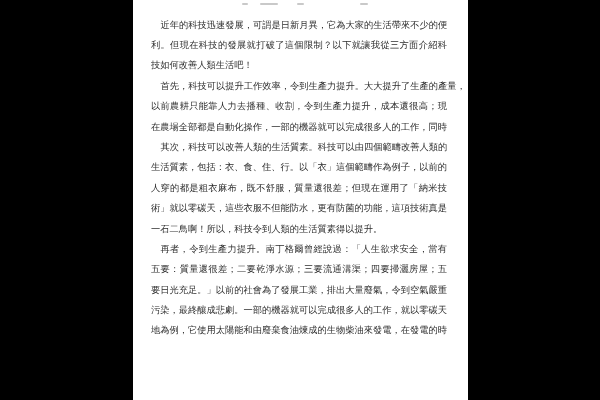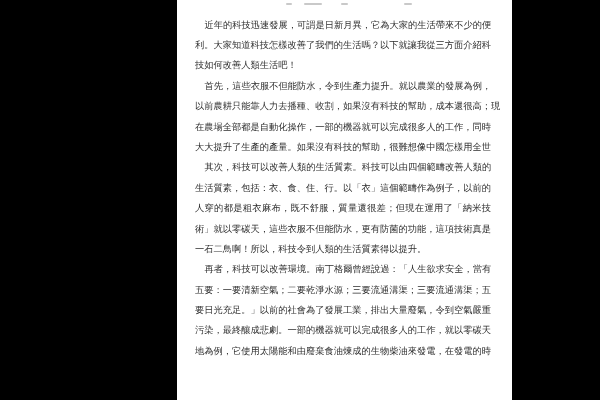--- a/index.html
+++ b/index.html
@@ -13,21 +13,20 @@
   .letterbox {
     position: absolute; top: 0; height: 400px; background: #000000;
   }
   .letterbox.left  { left: 0;  width: 133px; }
   .letterbox.right { left: 468px; width: 132px; }
   .paper {
     position: absolute;
     left: 133px; top: 0;
     width: 335px; height: 400px;
     background: #ffffff;
-    margin-left: 44px;
   }
   
   .remnant {
     position: absolute; top: 3px; height: 2px;
     background: #c9c9c9; border-radius: 1px;
   }
   .remnant.r1 { left: 109px; width: 6px; }
   .remnant.r2 { left: 127px; width: 18px; }
   .remnant.r3 { left: 164px; width: 7px; }
   .remnant.r4 { left: 227px; width: 8px; }
@@ -63,31 +62,30 @@
   <div class="letterbox right"></div>
 
   <div class="paper">
     <div class="remnant r1"></div>
     <div class="remnant r2"></div>
     <div class="remnant r3"></div>
     <div class="remnant r4"></div>
 
     <div class="doc">
       <div class="line indent">近年的科技迅速發展，可謂是日新月異，它為大家的生活帶來不少的便</div>
-      <div class="line">利。大家知道科技怎樣改善了我們的生活嗎？以下就讓我從三方面介紹科</div>
+      <div class="line">利。但現在科技的發展就打破了這個限制？以下就讓我從三方面介紹科</div>
       <div class="line short">技如何改善人類生活吧！</div>
-      <div class="line indent">首先，這些衣服不但能防水，令到生產力提升。就以農業的發展為例，</div>
-      <div class="line">以前農耕只能靠人力去播種、收割，如果沒有科技的幫助，成本還很高；現</div>
+      <div class="line indent">首先，科技可以提升工作效率，令到生產力提升。大大提升了生產的產量，</div>
+      <div class="line">以前農耕只能靠人力去播種、收割，令到生產力提升，成本還很高；現</div>
       <div class="line">在農場全部都是自動化操作，一部的機器就可以完成很多人的工作，同時</div>
-      <div class="line">大大提升了生產的產量。如果沒有科技的幫助，很難想像中國怎樣用全世</div>
       <div class="line indent">其次，科技可以改善人類的生活質素。科技可以由四個範疇改善人類的</div>
       <div class="line">生活質素，包括：衣、食、住、行。以「衣」這個範疇作為例子，以前的</div>
       <div class="line">人穿的都是粗衣麻布，既不舒服，質量還很差；但現在運用了「納米技</div>
       <div class="line">術」就以零碳天，這些衣服不但能防水，更有防菌的功能，這項技術真是</div>
       <div class="line short">一石二鳥啊！所以，科技令到人類的生活質素得以提升。</div>
-      <div class="line indent">再者，科技可以改善環境。南丁格爾曾經說過：「人生欲求安全，當有</div>
-      <div class="line">五要：一要清新空氣；二要乾淨水源；三要流通溝渠；三要流通溝渠；五</div>
+      <div class="line indent">再者，令到生產力提升。南丁格爾曾經說過：「人生欲求安全，當有</div>
+      <div class="line">五要：質量還很差；二要乾淨水源；三要流通溝渠；四要掃灑房屋；五</div>
       <div class="line">要日光充足。」以前的社會為了發展工業，排出大量廢氣，令到空氣嚴重</div>
       <div class="line">污染，最終釀成悲劇。一部的機器就可以完成很多人的工作，就以零碳天</div>
       <div class="line">地為例，它使用太陽能和由廢棄食油煉成的生物柴油來發電，在發電的時</div>
     </div>
   </div>
 </div>
 
 </body></html>

